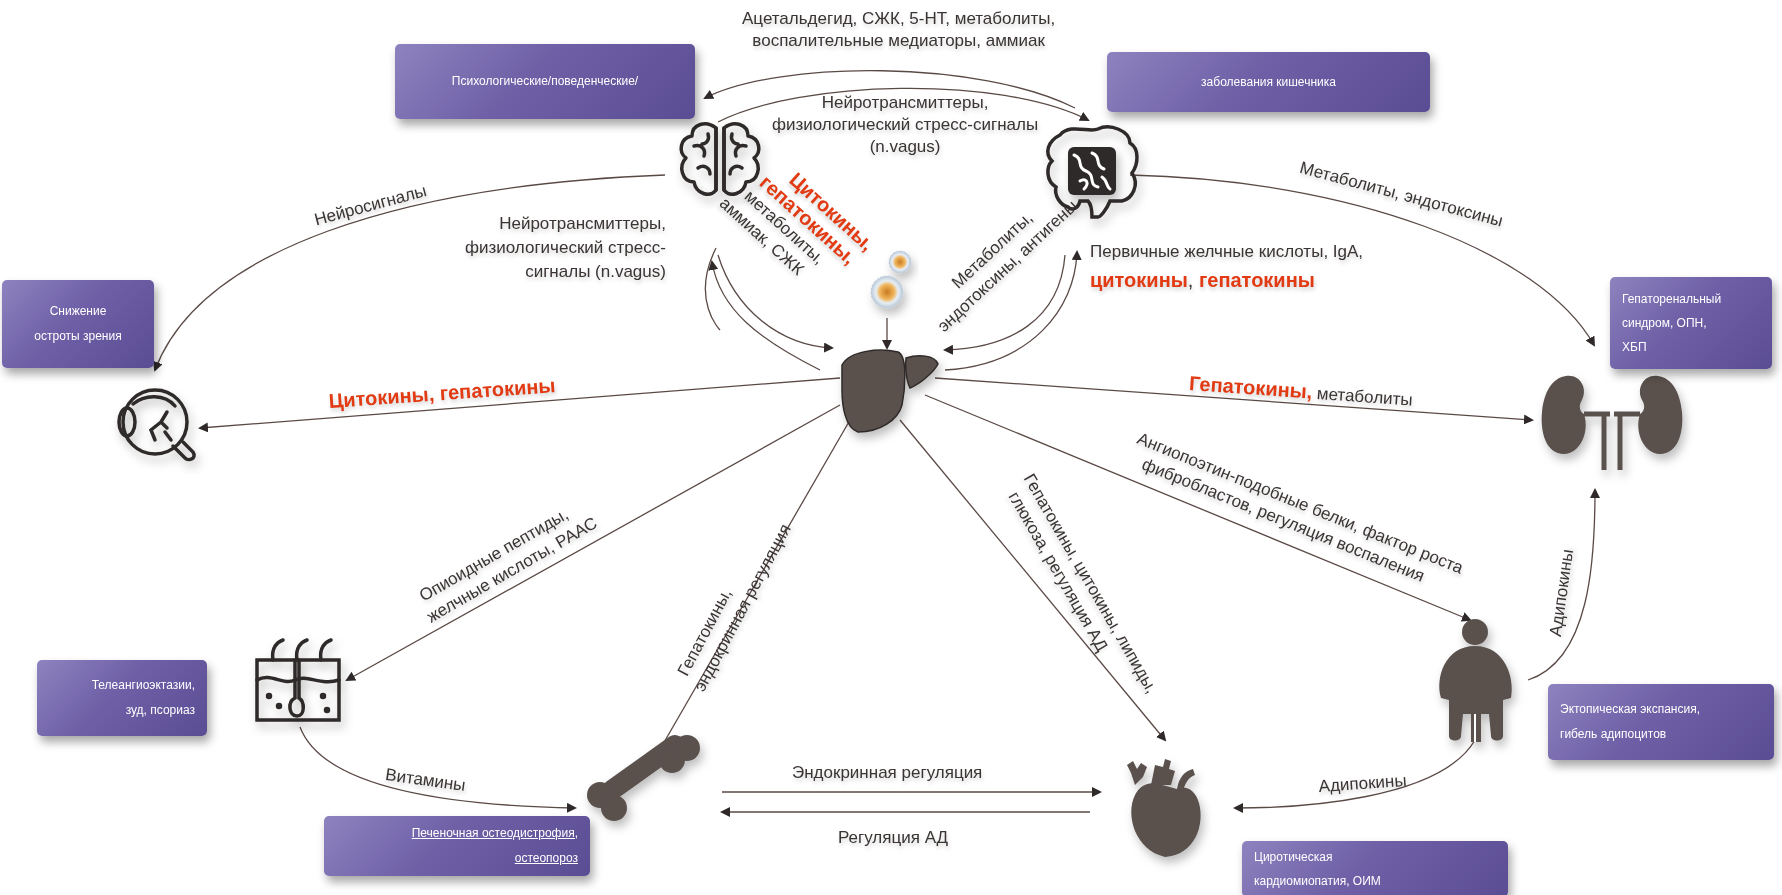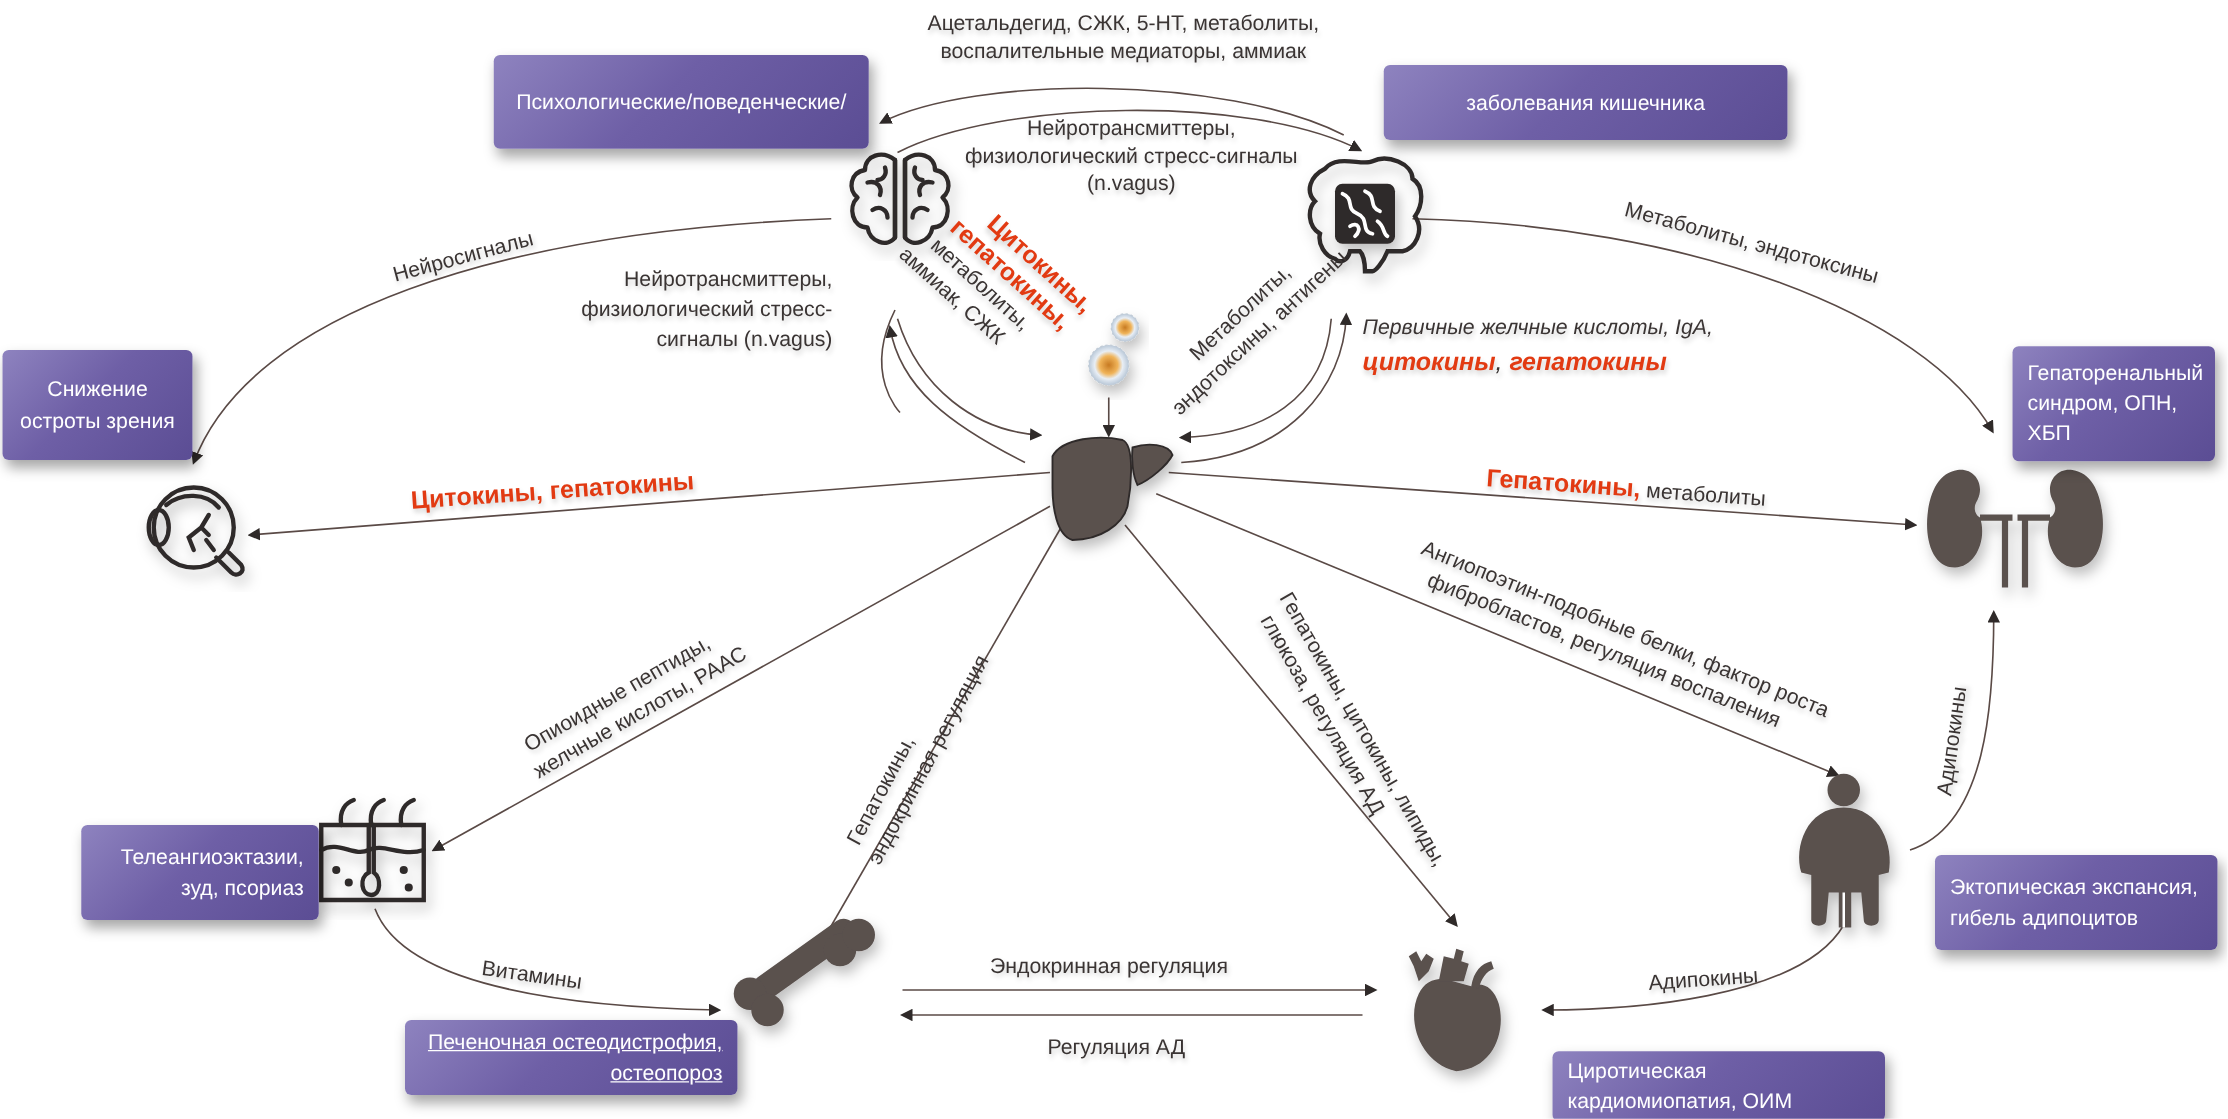--- a/index.html
+++ b/index.html
@@ -1,18 +1,18 @@
 <!DOCTYPE html>
 <html><head>
 <meta charset="utf-8">
 <style>
   html,body{margin:0;padding:0;background:#ffffff;}
   body{width:1782px;height:895px;position:relative;overflow:hidden;font-family:"Liberation Sans",sans-serif;color:#3a3433;}
   #stage{position:absolute;left:0;top:0;width:1782px;height:895px;}
-  .box{position:absolute;background:linear-gradient(135deg,#8e83bf 0%,#6e5fa6 45%,#5b4d94 100%);color:#ffffff;border-radius:5px;box-shadow:3px 6px 10px rgba(0,0,0,0.35);font-size:17px;line-height:25px;padding:8px 12px;box-sizing:border-box;display:flex;flex-direction:column;justify-content:center;}
+  .box{position:absolute;background:linear-gradient(135deg,#8e83bf 0%,#6e5fa6 45%,#5b4d94 100%);color:#ffffff;border-radius:5px;box-shadow:3px 6px 10px rgba(0,0,0,0.35);font-size:12px;line-height:25px;padding:8px 12px;box-sizing:border-box;display:flex;flex-direction:column;justify-content:center;}
   .box span{display:block;white-space:nowrap;}
   .c{text-align:center;} .r{text-align:right;} .l{text-align:left;}
   .lbl{position:absolute;font-size:17px;line-height:22px;white-space:nowrap;color:#3a3433;text-shadow:1px 3px 4px rgba(0,0,0,0.18);transform-origin:0 0;}
   .lbl span{display:block;}
   .red{color:#e23a12;font-weight:bold;font-size:20px;}
 </style>
 </head>
 <body>
 
 <div id="stage">
@@ -151,21 +151,21 @@
 </div>
 <div class="box c" style="left:2px;top:280px;width:152px;height:88px;">
   <span>Снижение</span>
   <span>остроты зрения</span>
 </div>
 <div class="box l" style="left:1610px;top:277px;width:162px;height:92px;line-height:24px;">
   <span>Гепаторенальный</span>
   <span>синдром, ОПН,</span>
   <span>ХБП</span>
 </div>
-<div class="box r" style="left:37px;top:660px;width:190px;height:76px;margin-left:28px;">
+<div class="box r" style="left:37px;top:660px;width:170px;height:76px;">
   <span>Телеангиоэктазии,</span>
   <span>зуд, псориаз</span>
 </div>
 <div class="box r" style="left:324px;top:816px;width:266px;height:60px;text-decoration:underline;">
   <span>Печеночная остеодистрофия,</span>
   <span>остеопороз</span>
 </div>
 <div class="box l" style="left:1548px;top:684px;width:226px;height:76px;">
   <span>Эктопическая экспансия,</span>
   <span>гибель адипоцитов</span>
@@ -193,21 +193,21 @@
 <div class="lbl" style="left:800px;top:168px;transform:rotate(42deg);line-height:22px;">
   <span class="red">Цитокины,</span>
   <span class="red" style="margin-left:-20px">гепатокины,</span>
   <span style="margin-left:-22px">метаболиты,</span>
   <span style="margin-left:-36px">аммиак, СЖК</span>
 </div>
 <div class="lbl" style="left:918px;top:305px;transform:rotate(-43deg);">
   <span style="margin-left:40px">Метаболиты,</span>
   <span>эндотоксины, антигены</span>
 </div>
-<div class="lbl" style="left:1090px;top:248px;line-height:28px;font-style:italic;">
+<div class="lbl" style="left:1090px;top:238px;line-height:28px;">
   <span>Первичные желчные кислоты, IgA,</span>
   <span class="red"><span style="display:inline">цитокины</span><span style="display:inline;color:#3a3433;font-weight:normal">, </span><span style="display:inline">гепатокины</span></span>
 </div>
 <div class="lbl" style="left:1303px;top:157px;transform:rotate(15deg);">Метаболиты, эндотоксины</div>
 <div class="lbl red" style="left:328px;top:390px;transform:rotate(-4deg);">Цитокины, гепатокины</div>
 <div class="lbl" style="left:1190px;top:372px;transform:rotate(4deg);">
   <span style="display:inline" class="red">Гепатокины,</span><span style="display:inline"> метаболиты</span>
 </div>
 <div class="lbl" style="left:1142px;top:428px;transform:rotate(22deg);">
   <span>Ангиопоэтин-подобные белки, фактор роста</span>

